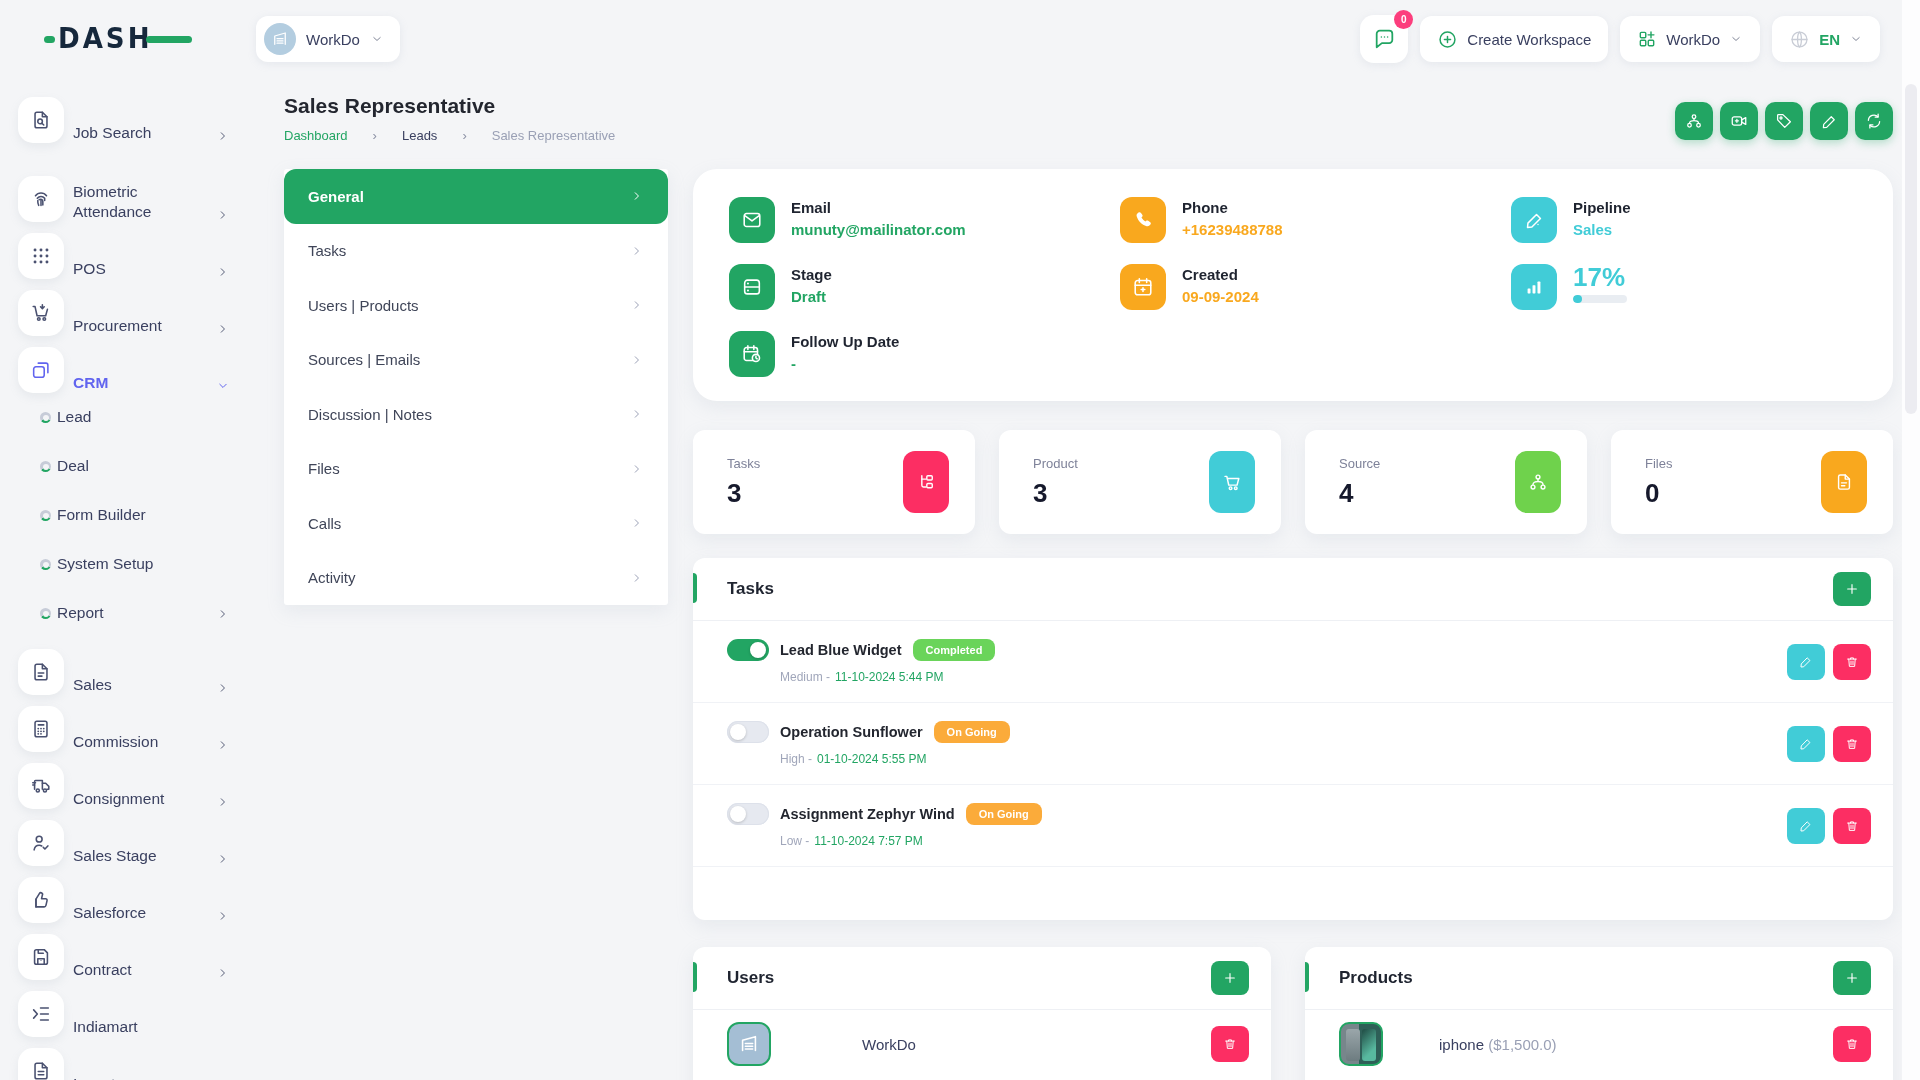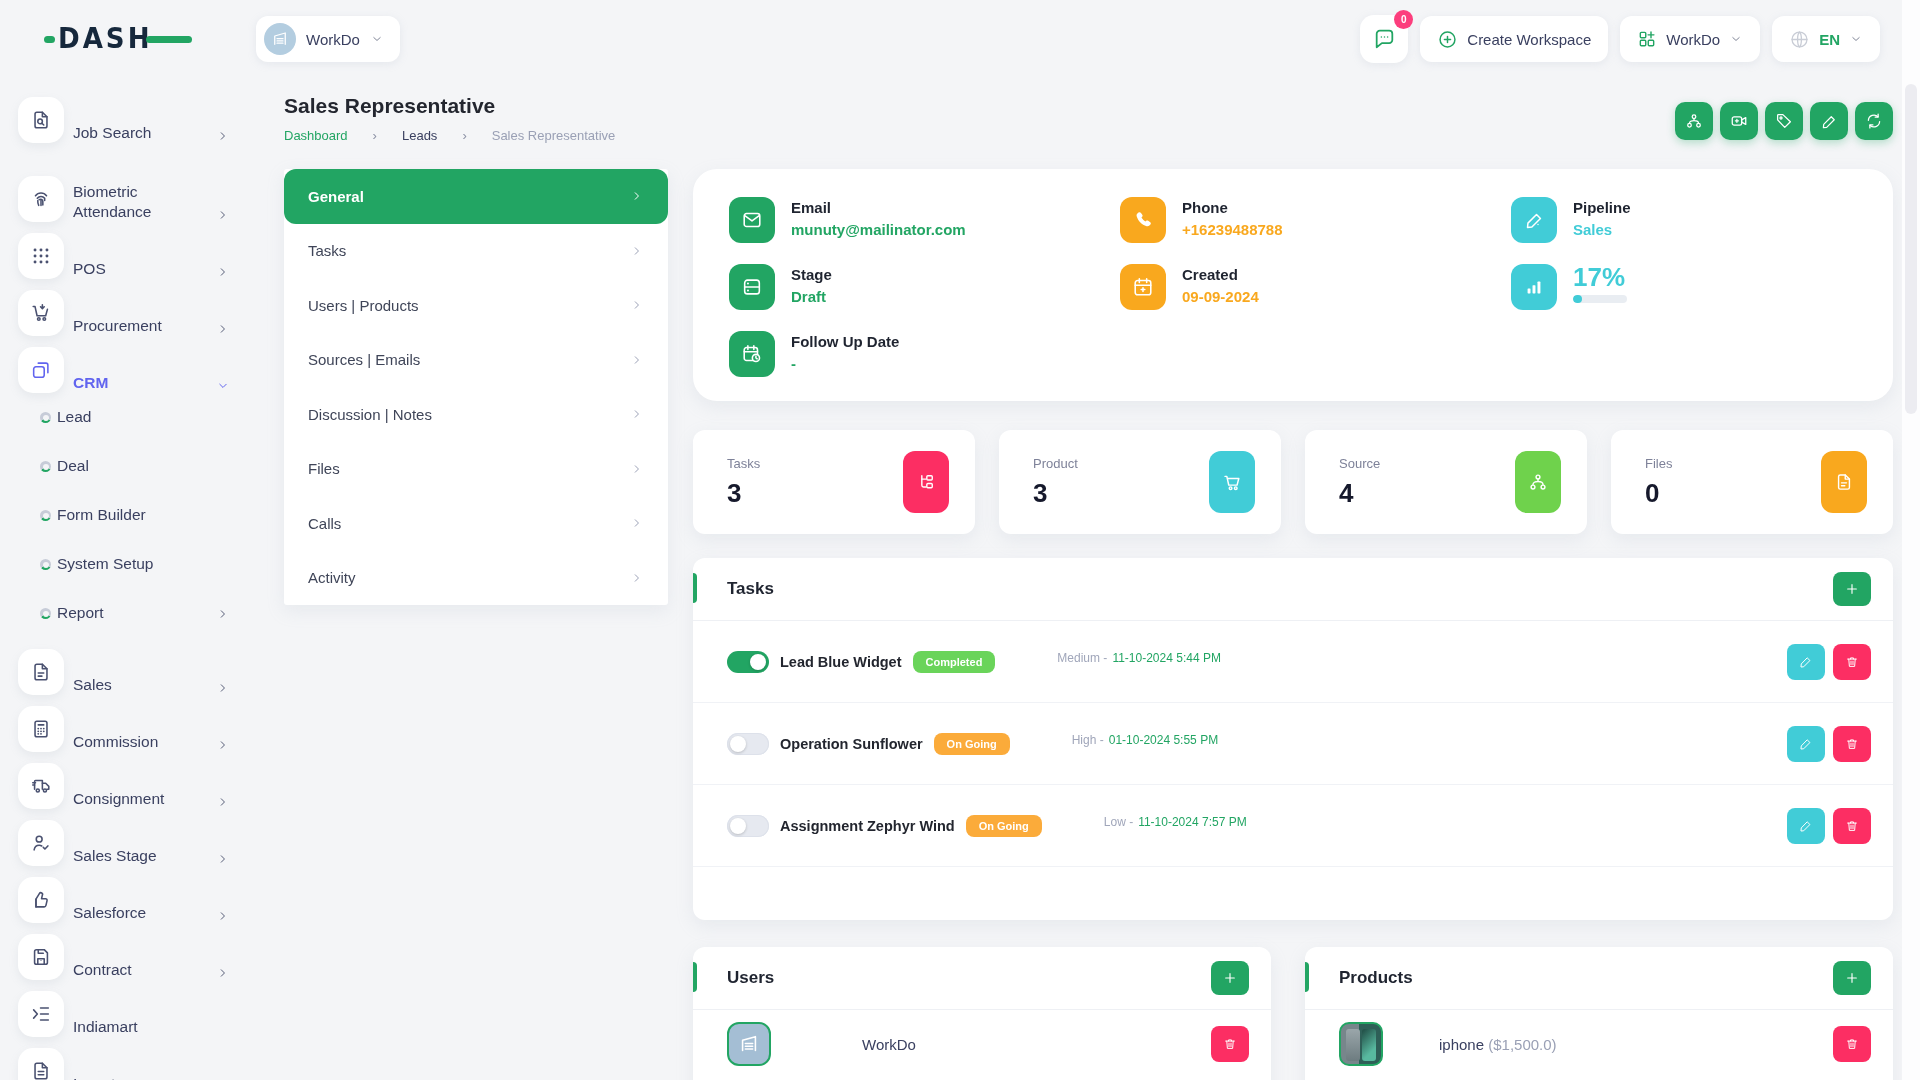--- a/index.html
+++ b/index.html
@@ -90,21 +90,21 @@
 
   
   .sec-card{background:#fff;border-radius:12px;box-shadow:var(--card-shadow);position:relative}
   .sec-head{display:flex;align-items:center;justify-content:space-between;padding:14px 22px 14px 34px;border-bottom:1px solid #eef0f4}
   .sec-accent{position:absolute;left:0;top:15px;width:4px;height:30px;background:var(--green);border-radius:0 4px 4px 0}
   .sec-title{font-size:17px;font-weight:700;color:#1f2430}
   .plus-btn{width:38px;height:34px;border:none;border-radius:8px;background:var(--green);color:#fff;display:grid;place-items:center;cursor:pointer}
 
   .tasks-card{margin-top:24px;height:362px;overflow:hidden}
   .task-row{display:flex;align-items:center;justify-content:space-between;height:82px;padding:0 22px 0 34px;border-bottom:1px solid #f0f2f6}
-  .task-left{display:flex;flex-direction:row;gap:9px}
+  .task-left{display:flex;flex-direction:column;gap:9px}
   .task-line1{display:flex;align-items:center;gap:11px}
   .task-name{font-size:14.5px;font-weight:700;color:#23262f}
   .badge-status{padding:5px 13px;border-radius:8px;color:#fff;font-size:11px;font-weight:600}
   .badge-status.green{background:var(--green-light)}
   .badge-status.orange{background:var(--orange-badge)}
   .task-meta{margin-left:53px;font-size:12px;display:flex;gap:5px}
   .prio{color:#a0a6ba}
   .dt{color:var(--green)}
   .task-actions{display:flex;gap:8px}
   .sq-btn{width:38px;height:36px;border:none;border-radius:8px;display:grid;place-items:center;color:#fff;cursor:pointer}

